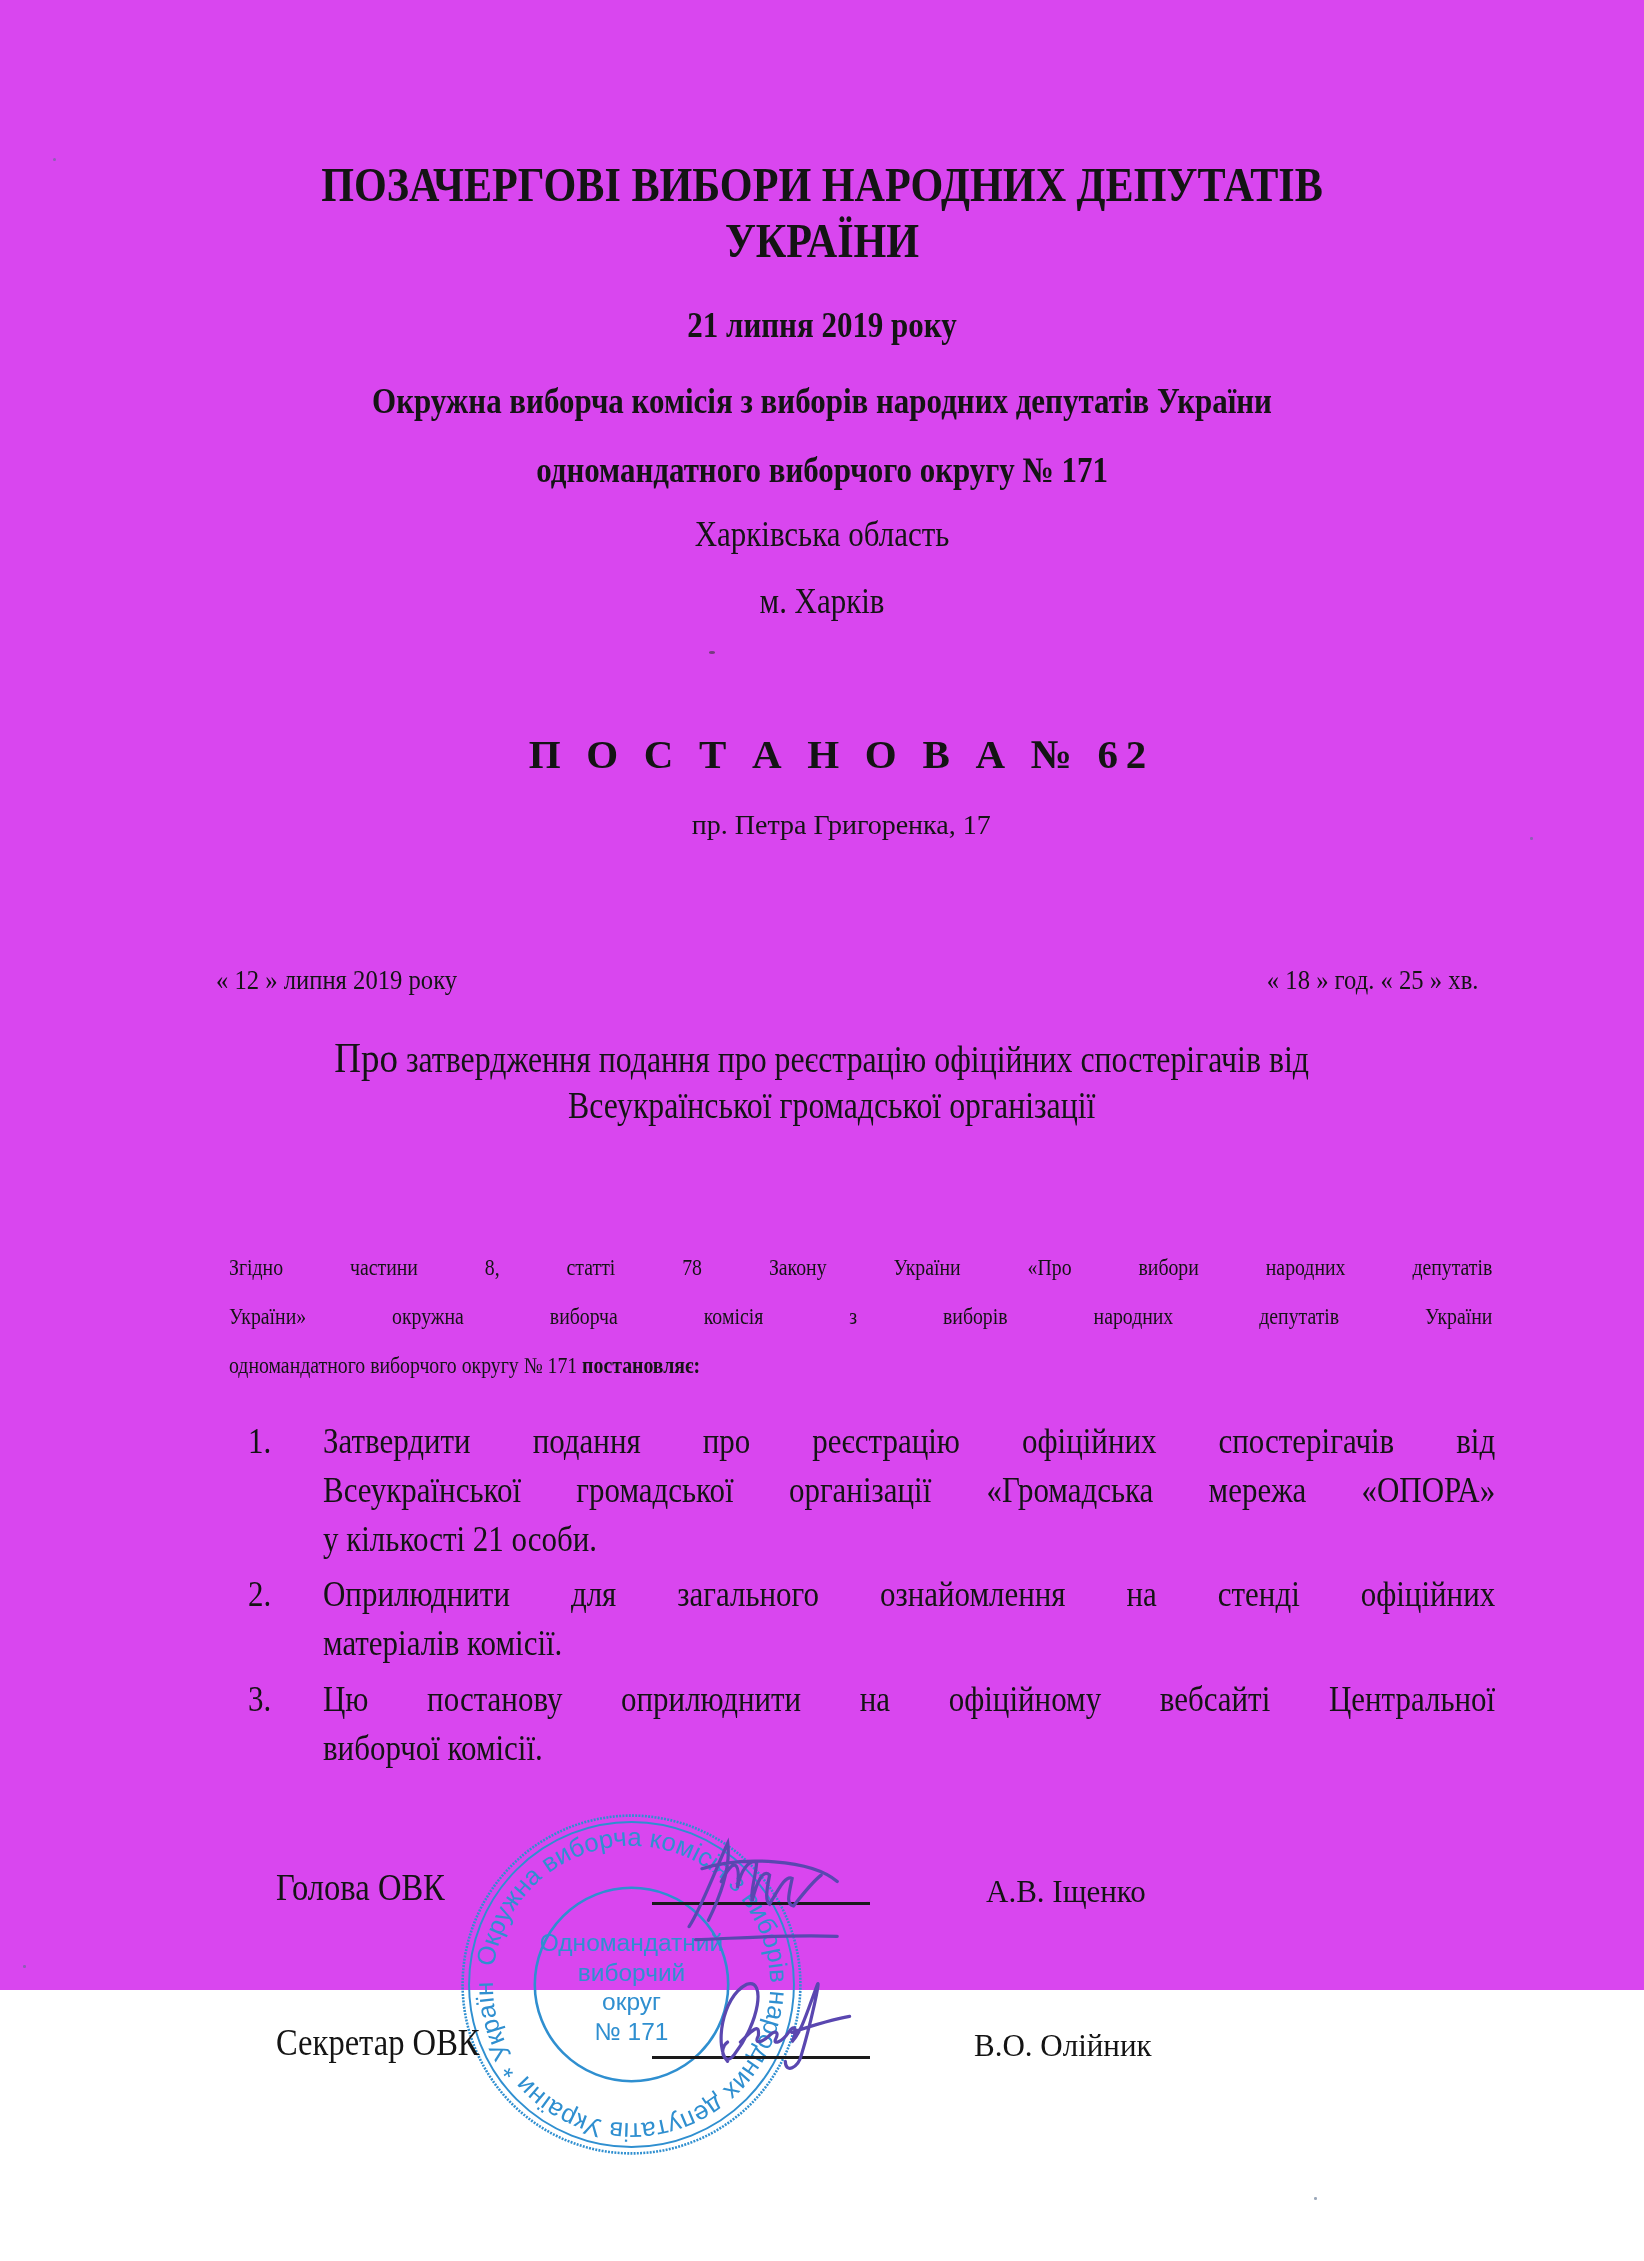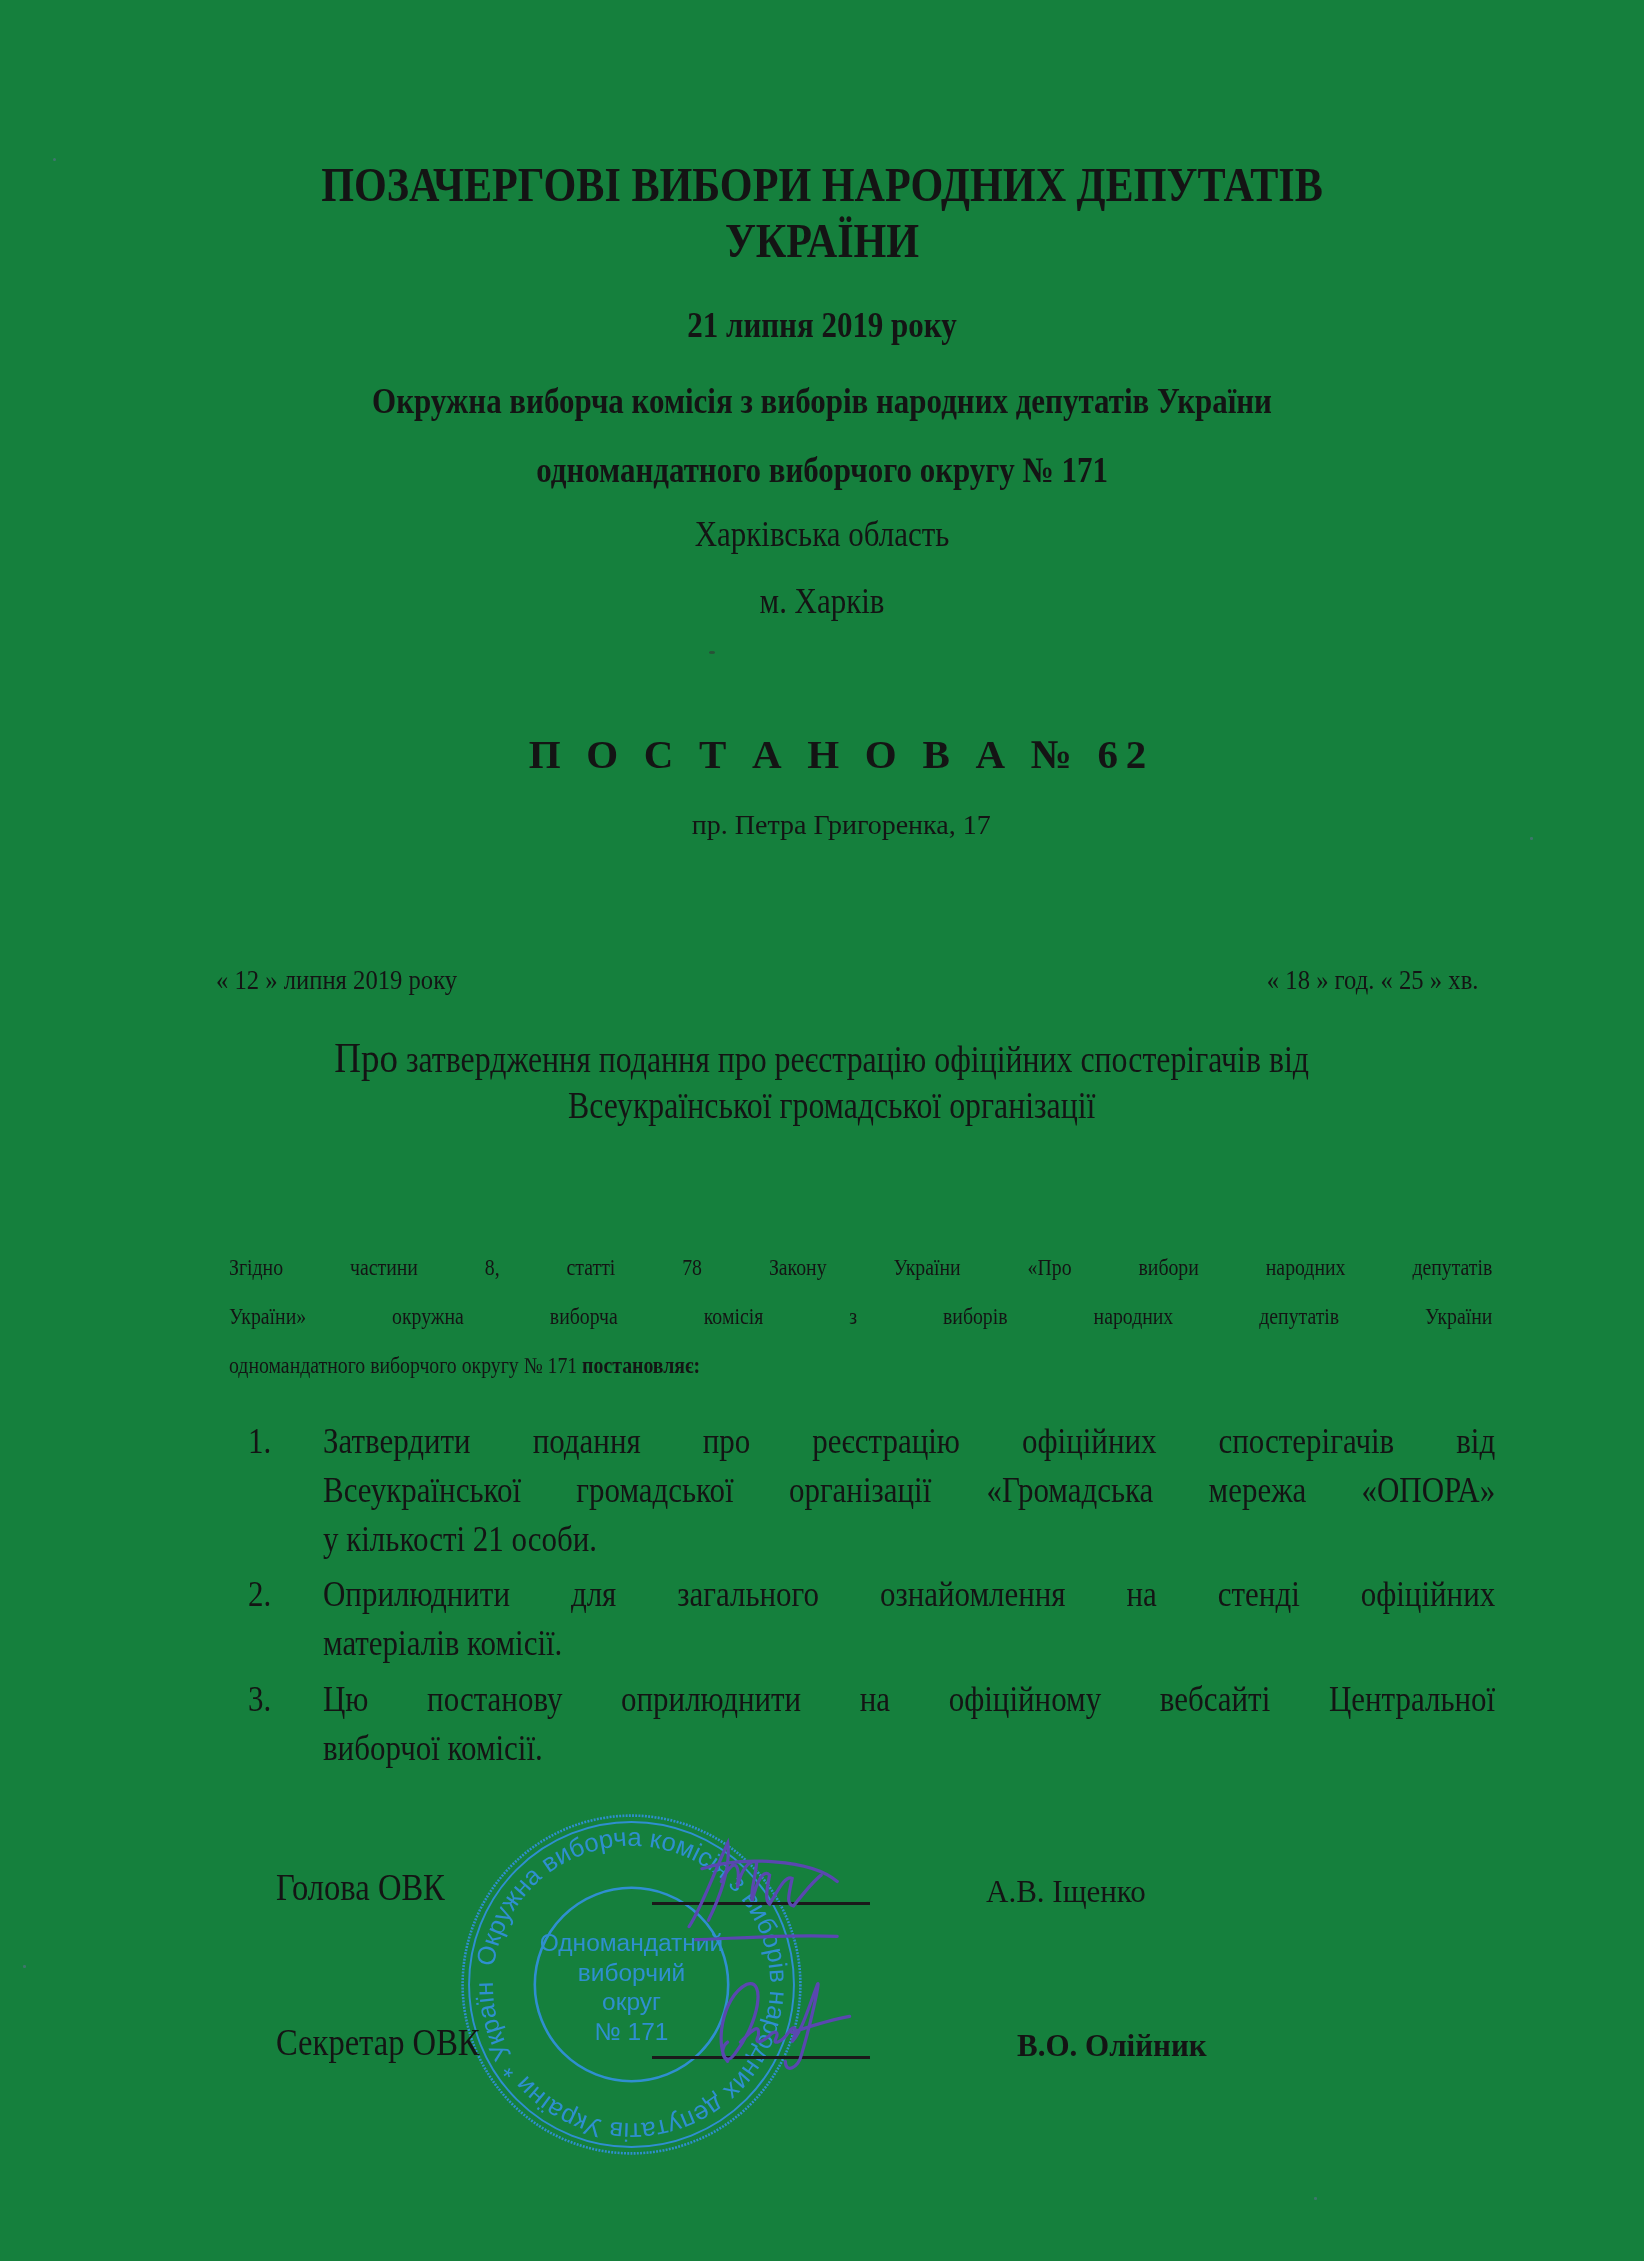--- a/index.html
+++ b/index.html
@@ -1,18 +1,18 @@
 <!DOCTYPE html>
 <html style="font-size:10.3px"><head>
 <meta charset="utf-8">
 <style>
   html, body { margin: 0; padding: 0; background: #ffffff; }
   body { width: 1644px; height: 2261px; position: relative; overflow: hidden;
          font-family: "Liberation Serif", "DejaVu Serif", serif; color: #141414; }
-  .page { position: absolute; left: 0; top: 0; width: 1644px; height: 2261px; background: #15803d; }
+  .page { position: absolute; left: 0; top: 0; width: 1644px; height: 1990px; background: #d946ef; }
   .center { position: absolute; left: 0; width: 1644px; text-align: center; white-space: nowrap; }
 
   .h-title { top: 153px; font-size: 49px; line-height: 64px; font-weight: bold; transform: scaleX(0.86); transform-origin: 822px 0; }
   .h-title2 { top: 209px; font-size: 49px; line-height: 64px; font-weight: bold; transform: scaleX(0.86); transform-origin: 822px 0; }
   .h-date { top: 303px; font-size: 36px; line-height: 45px; font-weight: bold; transform: scaleX(0.86); transform-origin: 822px 0; }
   .h-comm { top: 379px; font-size: 36px; line-height: 45px; font-weight: bold; transform: scaleX(0.86); transform-origin: 822px 0; }
   .h-dist { top: 448px; font-size: 36px; line-height: 45px; font-weight: bold; transform: scaleX(0.86); transform-origin: 822px 0; }
   .h-region { top: 512px; font-size: 36px; line-height: 45px; transform: scaleX(0.86); transform-origin: 822px 0; }
   .h-city { top: 579px; font-size: 36px; line-height: 45px; transform: scaleX(0.86); transform-origin: 822px 0; }
 
@@ -113,21 +113,21 @@
       <text x="280" y="366">№ 171</text>
     </g>
   </svg>
 
   <div class="sig-label" style="left:276px; top:1865px;">Голова ОВК</div>
   <div class="sig-line" style="left:652px; top:1902px; width:218px;"></div>
   <div class="sig-name" style="left:986px; top:1870px;">А.В. Іщенко</div>
 
   <div class="sig-label" style="left:276px; top:2020px;">Секретар ОВК</div>
   <div class="sig-line" style="left:652px; top:2056px; width:218px;"></div>
-  <div class="sig-name" style="left:1017px; top:2024px;font-weight:bold;">В.О. Олійник</div>
+  <div class="sig-name" style="left:974px; top:2024px;">В.О. Олійник</div>
 
   <svg class="sign" style="left:644px; top:1830px;" width="219" height="116" viewBox="0 0 340 180">
     <path d="M70,150 C90,120 120,40 130,20 C135,60 115,110 100,140 M120,80 C140,40 150,50 145,90 C150,60 165,45 175,50 C172,80 165,95 168,110 C175,80 185,60 195,70 C190,95 188,110 195,115 C210,90 220,70 230,75 C225,100 220,115 232,118 C250,95 262,80 275,70 M90,60 C150,40 260,45 300,80 M80,170 C120,170 200,162 300,165" fill="none" stroke="#5a47b0" stroke-width="5" stroke-linecap="round"></path>
   </svg>
   <svg class="sign" style="left:689px; top:1971px;" width="167" height="110" viewBox="0 0 260 170">
     <path d="M60,140 C40,120 50,40 90,20 C120,10 110,80 70,130 C55,150 45,120 60,110 M80,110 C100,90 110,80 108,100 C100,115 115,110 125,100 C135,90 140,95 135,105 C130,115 145,110 155,95 C165,80 170,90 160,110 C175,95 185,60 200,20 C205,10 190,80 175,130 C170,150 150,160 150,140 M160,95 C190,85 220,75 250,70" fill="none" stroke="#5a47b0" stroke-width="5" stroke-linecap="round"></path>
   </svg>
 
   <div class="speck" style="left:53px; top:158px; width:3.2px; height:3.2px;"></div>
   <div class="speck" style="left:709px; top:651px; width:6.4px; height:2.6px; background:#333;"></div>

